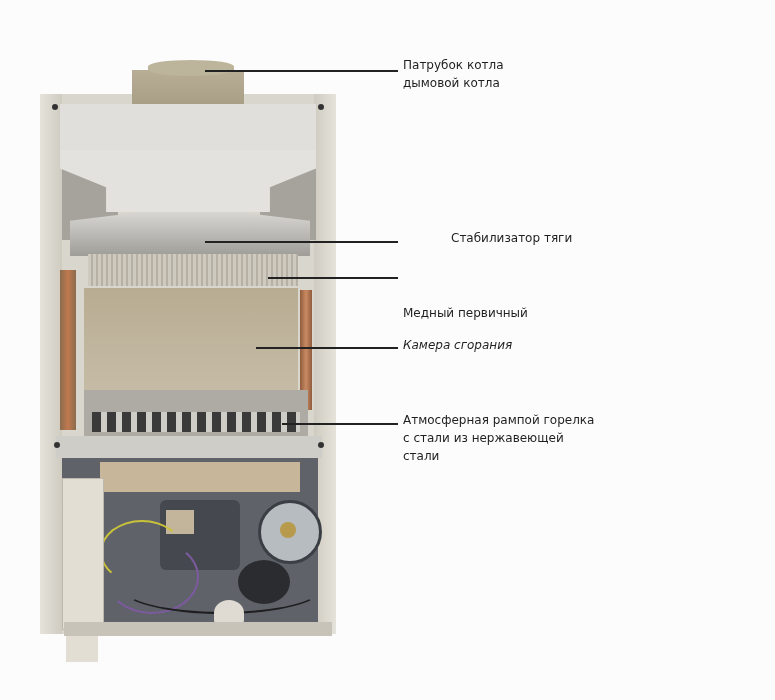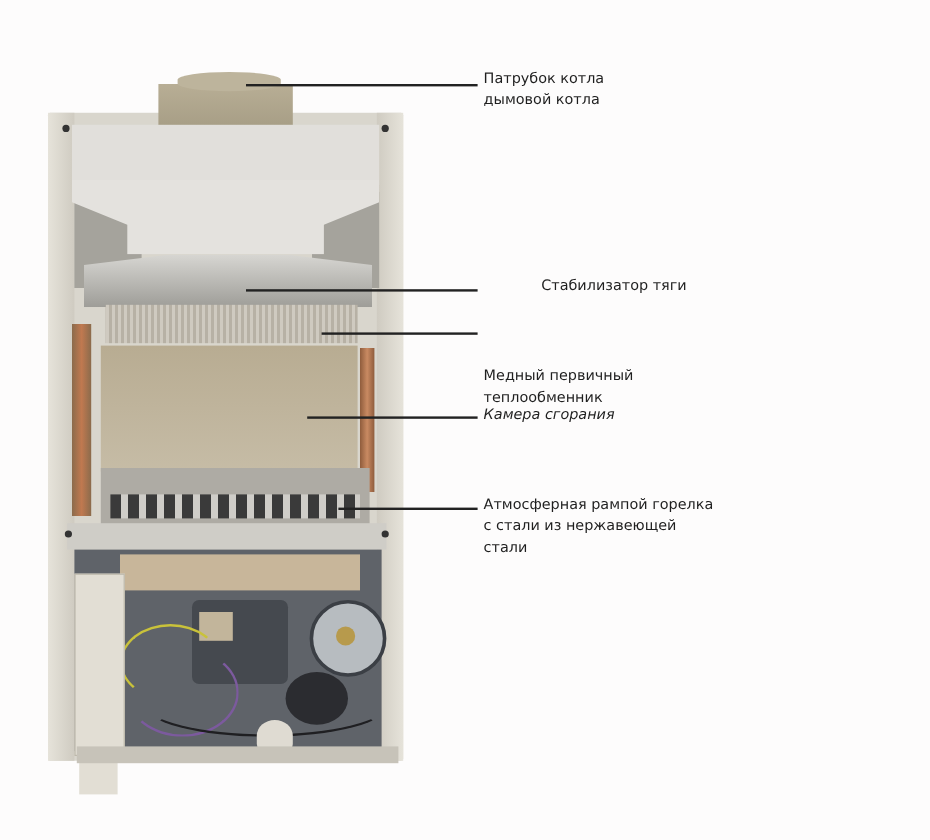--- a/index.html
+++ b/index.html
@@ -91,21 +91,20 @@
 
 <div class="abs label" style="left:403px;top:56px;">
   <div>Патрубок котла</div>
   <div>дымовой котла</div>
 </div>
 <div class="abs label" style="left:403px;top:229px;margin-left:48px;">
   <div>Стабилизатор тяги</div>
 </div>
 <div class="abs label" style="left:403px;top:265px;margin-top:39px;">
   <div>Медный первичный</div>
-  <div>теплообменник</div>
 </div>
 <div class="abs label" style="left:403px;top:336px;font-style:italic;">
   <div>Камера сгорания</div>
 </div>
 <div class="abs label" style="left:403px;top:411px;">
   <div>Атмосферная рампой горелка</div>
   <div>с стали из нержавеющей</div>
   <div>стали</div>
 </div>
 

